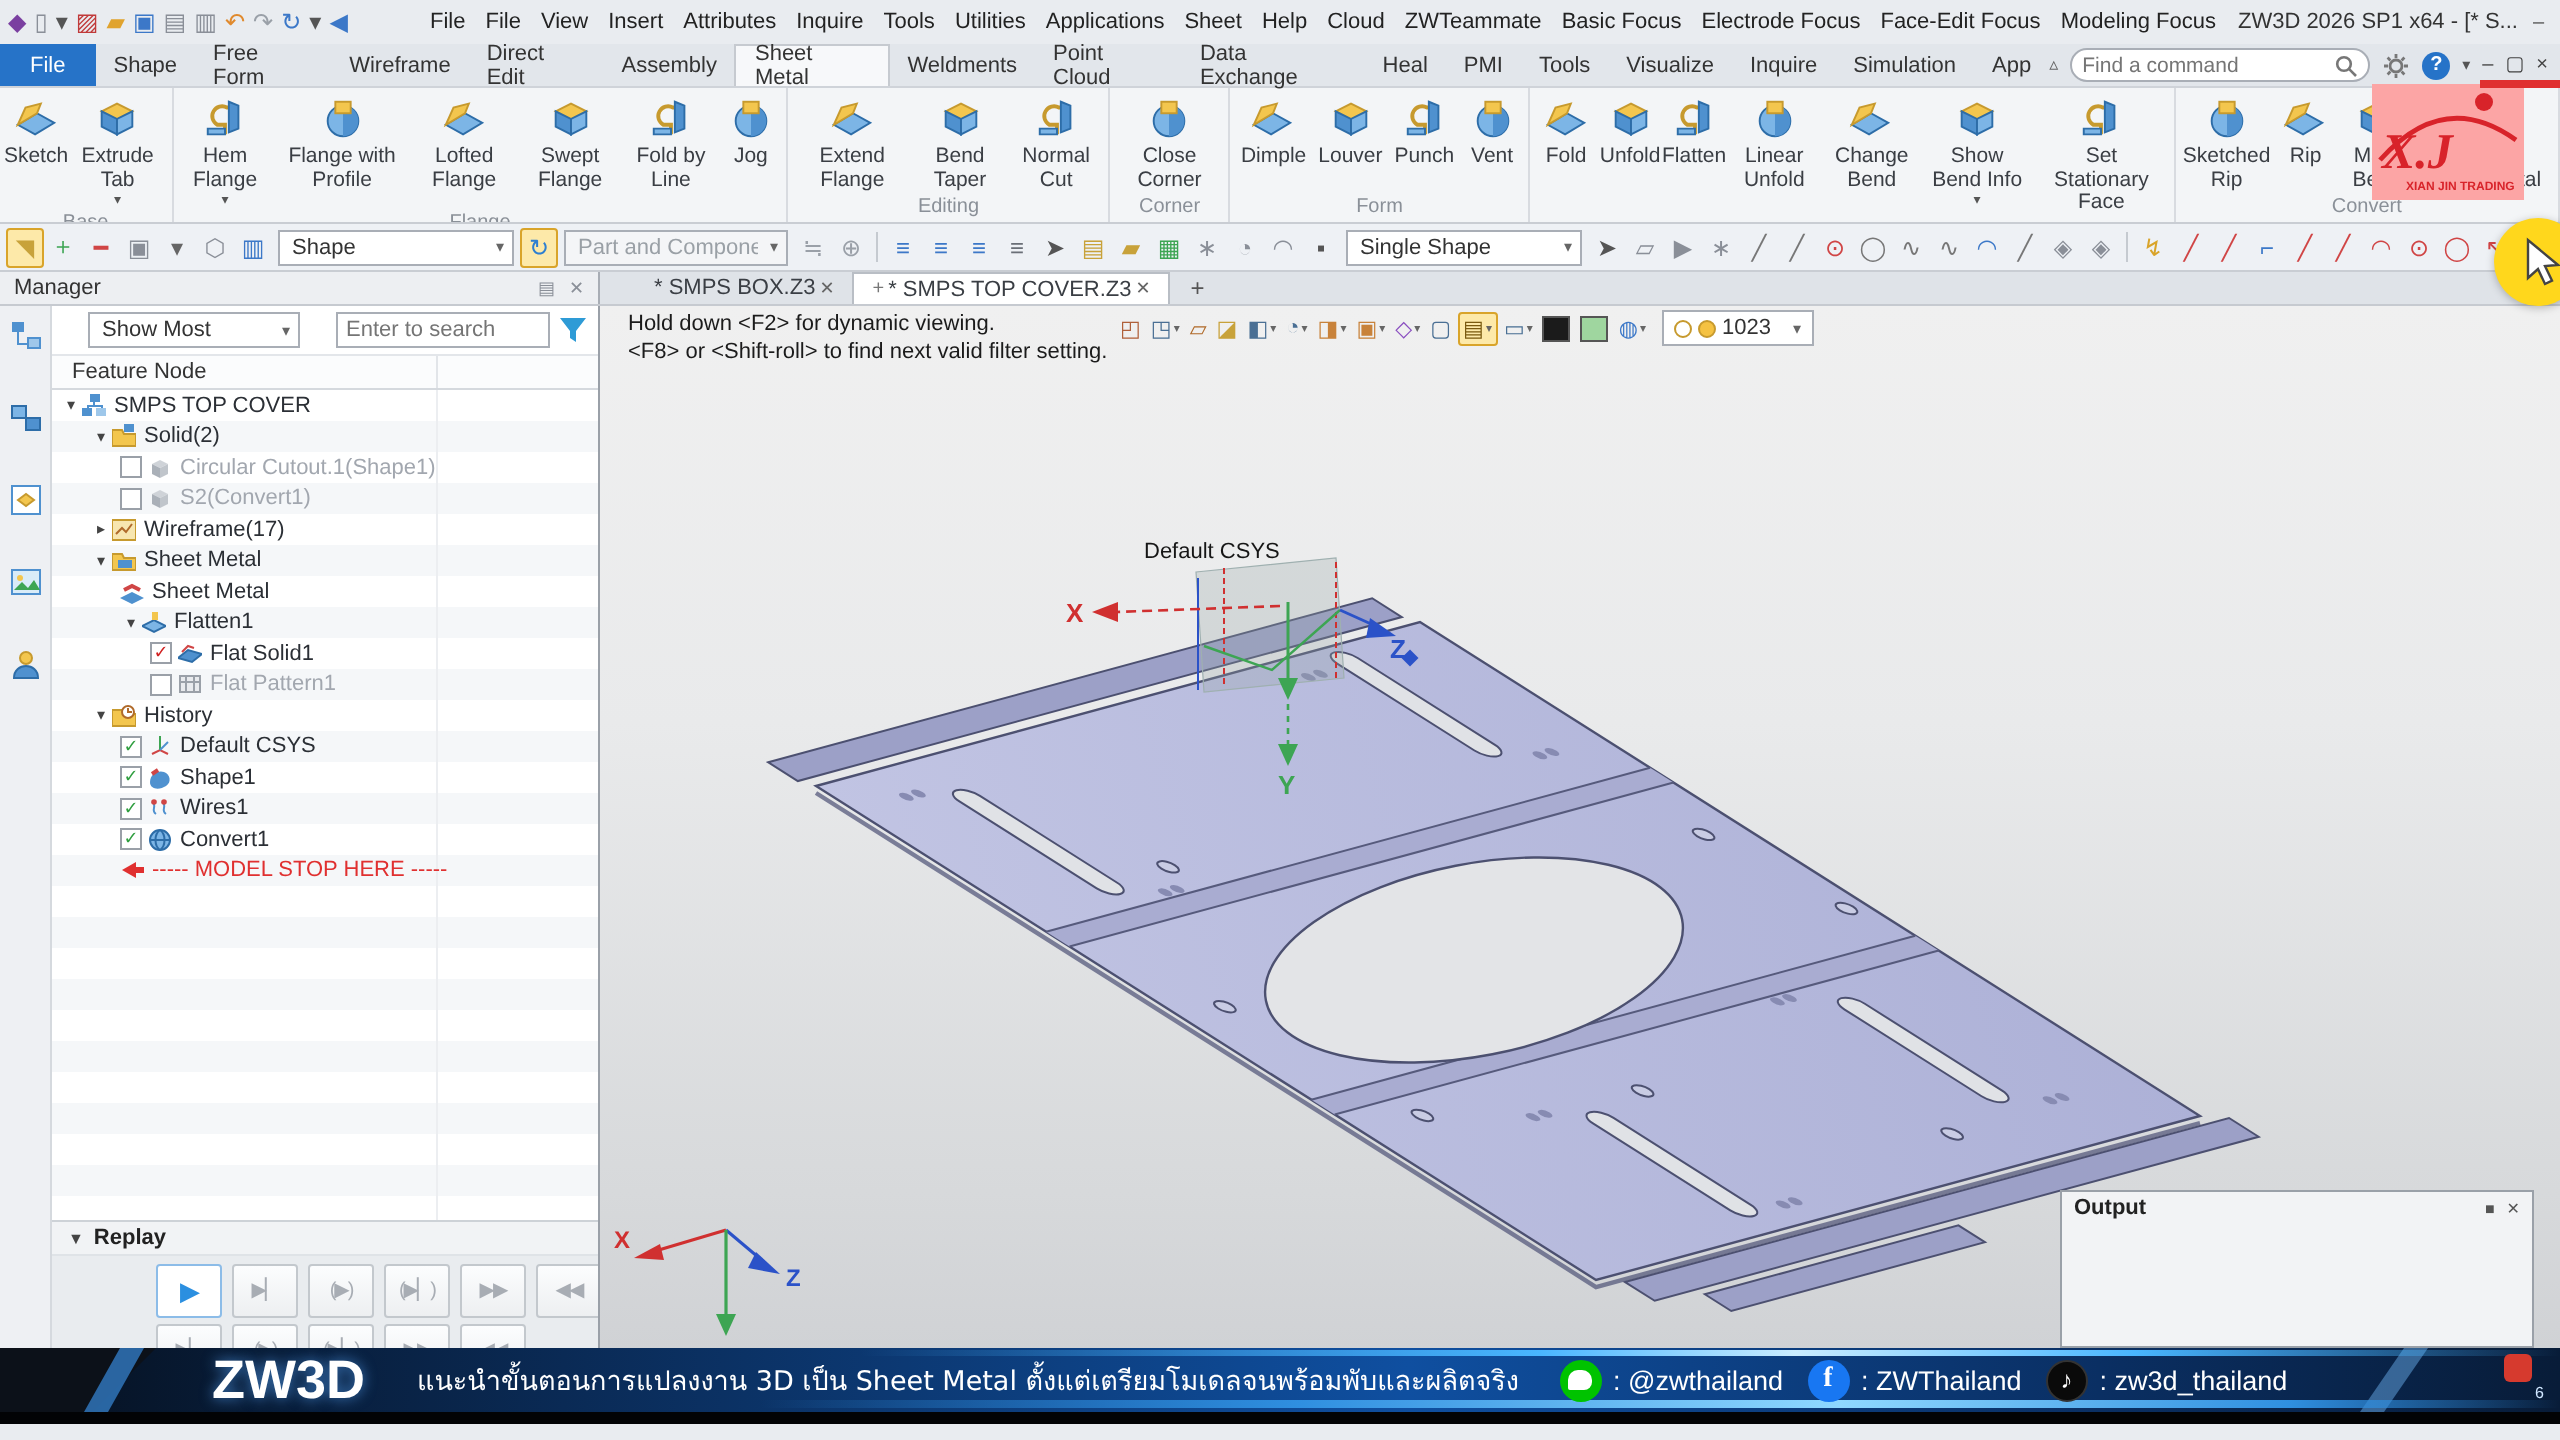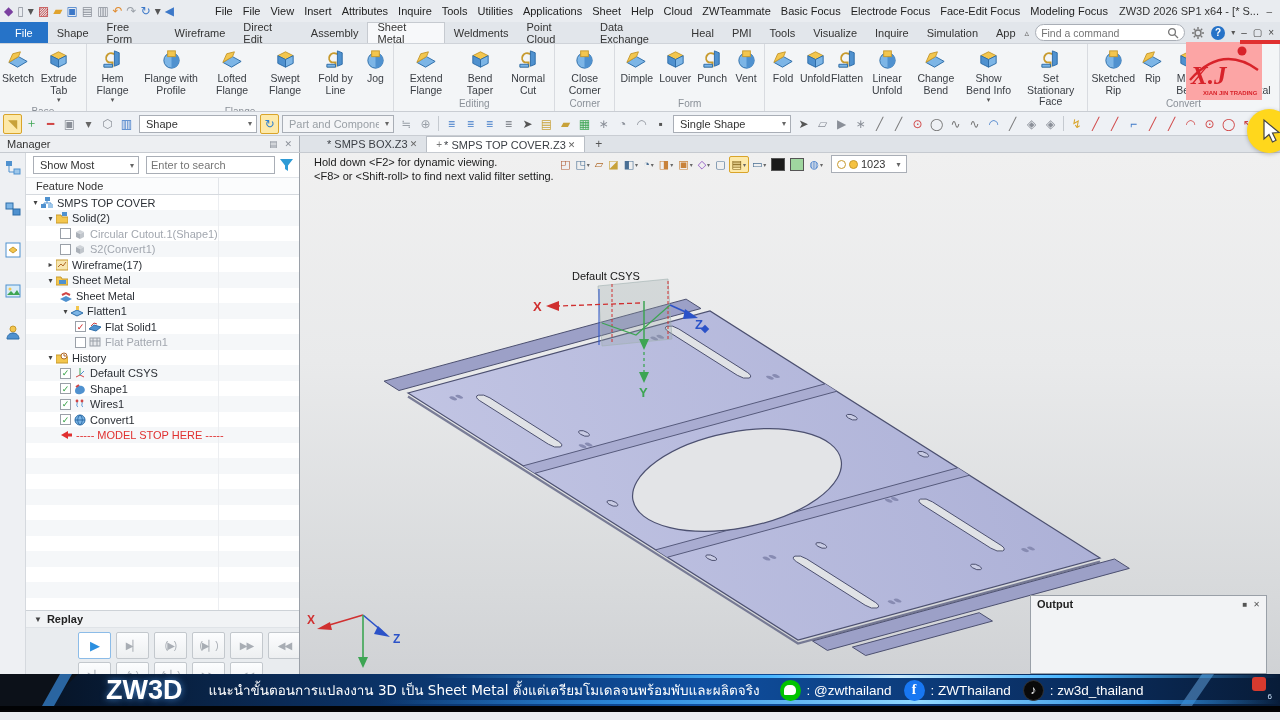--- a/index.html
+++ b/index.html
@@ -56,21 +56,21 @@
 .dtab .x{color:#666;font-size:9px}.dtab .x::before{content:"\2715"}
 .dtab .ticn{color:#777;font-size:10px}
 .dplus{padding:0 10px;display:flex;align-items:center;color:#555;font-size:12px}
 
 .main{display:flex;height:521px}
 .manager{width:300px;flex:none;display:flex;border-right:1px solid #9aa0a8;background:#fff}
 .strip{width:26px;flex:none;background:#eef0f3;border-right:1px solid #d5d9de;display:flex;flex-direction:column;align-items:center;padding-top:6px;gap:23px}
 .si{width:18px;height:18px}
 .mcontent{flex:1;display:flex;flex-direction:column;min-width:0}
 .frow{display:flex;align-items:center;padding:3px 2px;gap:2px;border-bottom:1px solid #e3e6ea}
-.frow .combo{flex:0 0 106px;margin:0 5px}
+.frow .combo{flex:0 0 106px;margin:0 16px}
 .frow input{flex:1;height:18px;border:1px solid #a9aeb6;font-size:11px;padding:0 4px;min-width:0;outline:none;color:#333}
 .theader{height:17px;line-height:17px;padding-left:10px;color:#333;border-bottom:1px solid #d5d9de;background:#fbfcfd;position:relative}
 .theader::after{content:"";position:absolute;right:80px;top:0;bottom:0;border-left:1px solid #e2e5e9}
 .tree{flex:1;overflow:hidden;position:relative;
   background:repeating-linear-gradient(180deg,#fff 0,#fff 15.5px,#f5f7f9 15.5px,#f5f7f9 31px)}
 .tree::after{content:"";position:absolute;right:80px;top:0;bottom:0;border-left:1px solid #eceef1}
 .trow{height:15.5px;display:flex;align-items:center;font-size:11px;color:#2b2f35;position:relative;z-index:1}
 .trow .arr{width:11px;text-align:center;font-size:8px;color:#444;flex:none}
 .trow .cb{width:11px;height:11px;border:1px solid #9aa0a8;background:#fff;margin-right:3px;display:flex;align-items:center;justify-content:center;font-size:9px;font-weight:bold;flex:none}
 .trow .cicon{width:13px;height:12px;margin-right:3px;flex:none}

